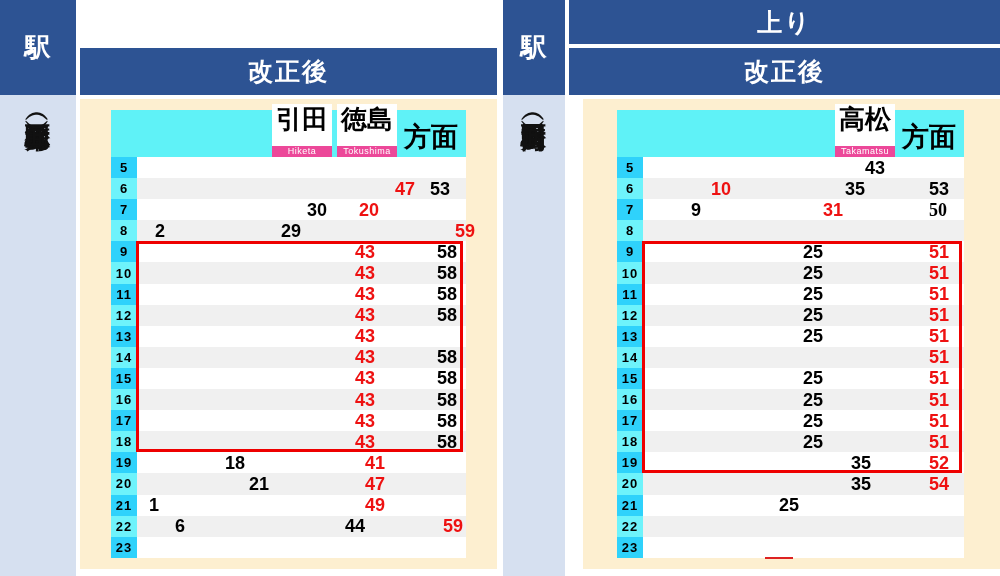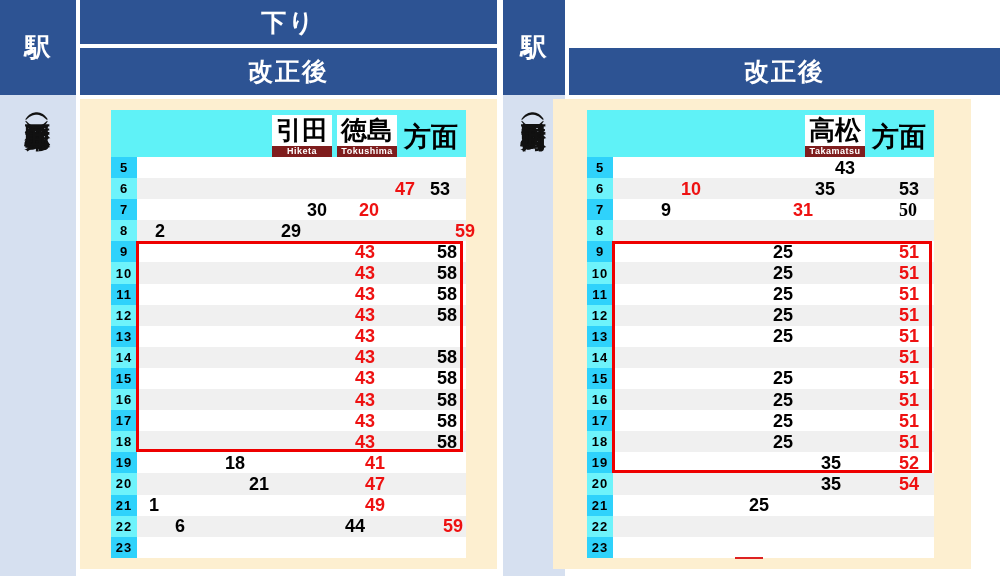--- a/index.html
+++ b/index.html
@@ -54,26 +54,26 @@
   
   .dest-banner {
     position: absolute; background: #5ff2f7;
     display: flex; align-items: flex-end; justify-content: flex-end;
     padding-right: 8px; box-sizing: border-box;
   }
   .dest-chip { position: relative; margin-right: 5px; text-align: center; }
   .dest-chip .kanji {
     background: #ffffff; color: #000000;
     font-size: 26px; font-weight: bold;
-    line-height: 1.08; padding: 1px 4px 2px 4px;
+    line-height: 1.08; padding: 1px 4px 13px 4px;
     border: 0; display: block;
   }
   .dest-chip .romaji {
-    display: block; background: #7f1d1d; color: #ffffff;
-    font-size: 9px; font-weight: bold; line-height: 11px;
+    display: block; background: #ec4899; color: #ffffff;
+    font-size: 9px; font-weight: normal; line-height: 11px;
     letter-spacing: 0.5px;
   }
   .dest-suffix {
     font-size: 27px; font-weight: bold; color: #000;
     line-height: 1; padding-bottom: 6px; margin-left: 2px;
   }
 
   
   .rows { position: absolute; }
   .trow { position: relative; width: 100%; height: 21.1px; }
@@ -111,23 +111,20 @@
 
   <div class="panel panel-left">
 
     <div class="station-col">
       <div class="station-head">駅</div>
       <div class="station-name">
         <span>三本松駅（徳島方面）</span>
       </div>
     </div>
 
-    <div class="dir-head row1" style="left:80px; width:417px;">
-      <span>下り</span>
-    </div>
     <div class="dir-head row2" style="left:80px; width:417px;">
       <span>改正後</span>
     </div>
 
     <div class="tt-card" style="left:80px; top:99px; width:417px; height:470px;">
 
       <div class="dest-banner" style="left:31px; top:11px; width:355px; height:47px;">
         <div class="dest-chip">
           <span class="kanji">引田</span>
           <span class="romaji">Hiketa</span>
@@ -276,25 +273,28 @@
 
   <div class="panel panel-right">
 
     <div class="station-col narrow">
       <div class="station-head">駅</div>
       <div class="station-name">
         <span>引田駅（高松方面）</span>
       </div>
     </div>
 
+    <div class="dir-head row1" style="left:66px; width:431px;">
+      <span>上り</span>
+    </div>
     <div class="dir-head row2" style="left:66px; width:431px;">
       <span>改正後</span>
     </div>
 
-    <div class="tt-card" style="left:50px; top:99px; width:418px; height:470px;">
+    <div class="tt-card" style="left:80px; top:99px; width:418px; height:470px;">
 
       <div class="dest-banner" style="left:34px; top:11px; width:347px; height:47px;">
         <div class="dest-chip">
           <span class="kanji">高松</span>
           <span class="romaji">Takamatsu</span>
         </div>
         <div class="dest-suffix">方面</div>
       </div>
 
       <div class="rows" id="rows-inbound" style="left:34px; top:58px; width:347px;">

